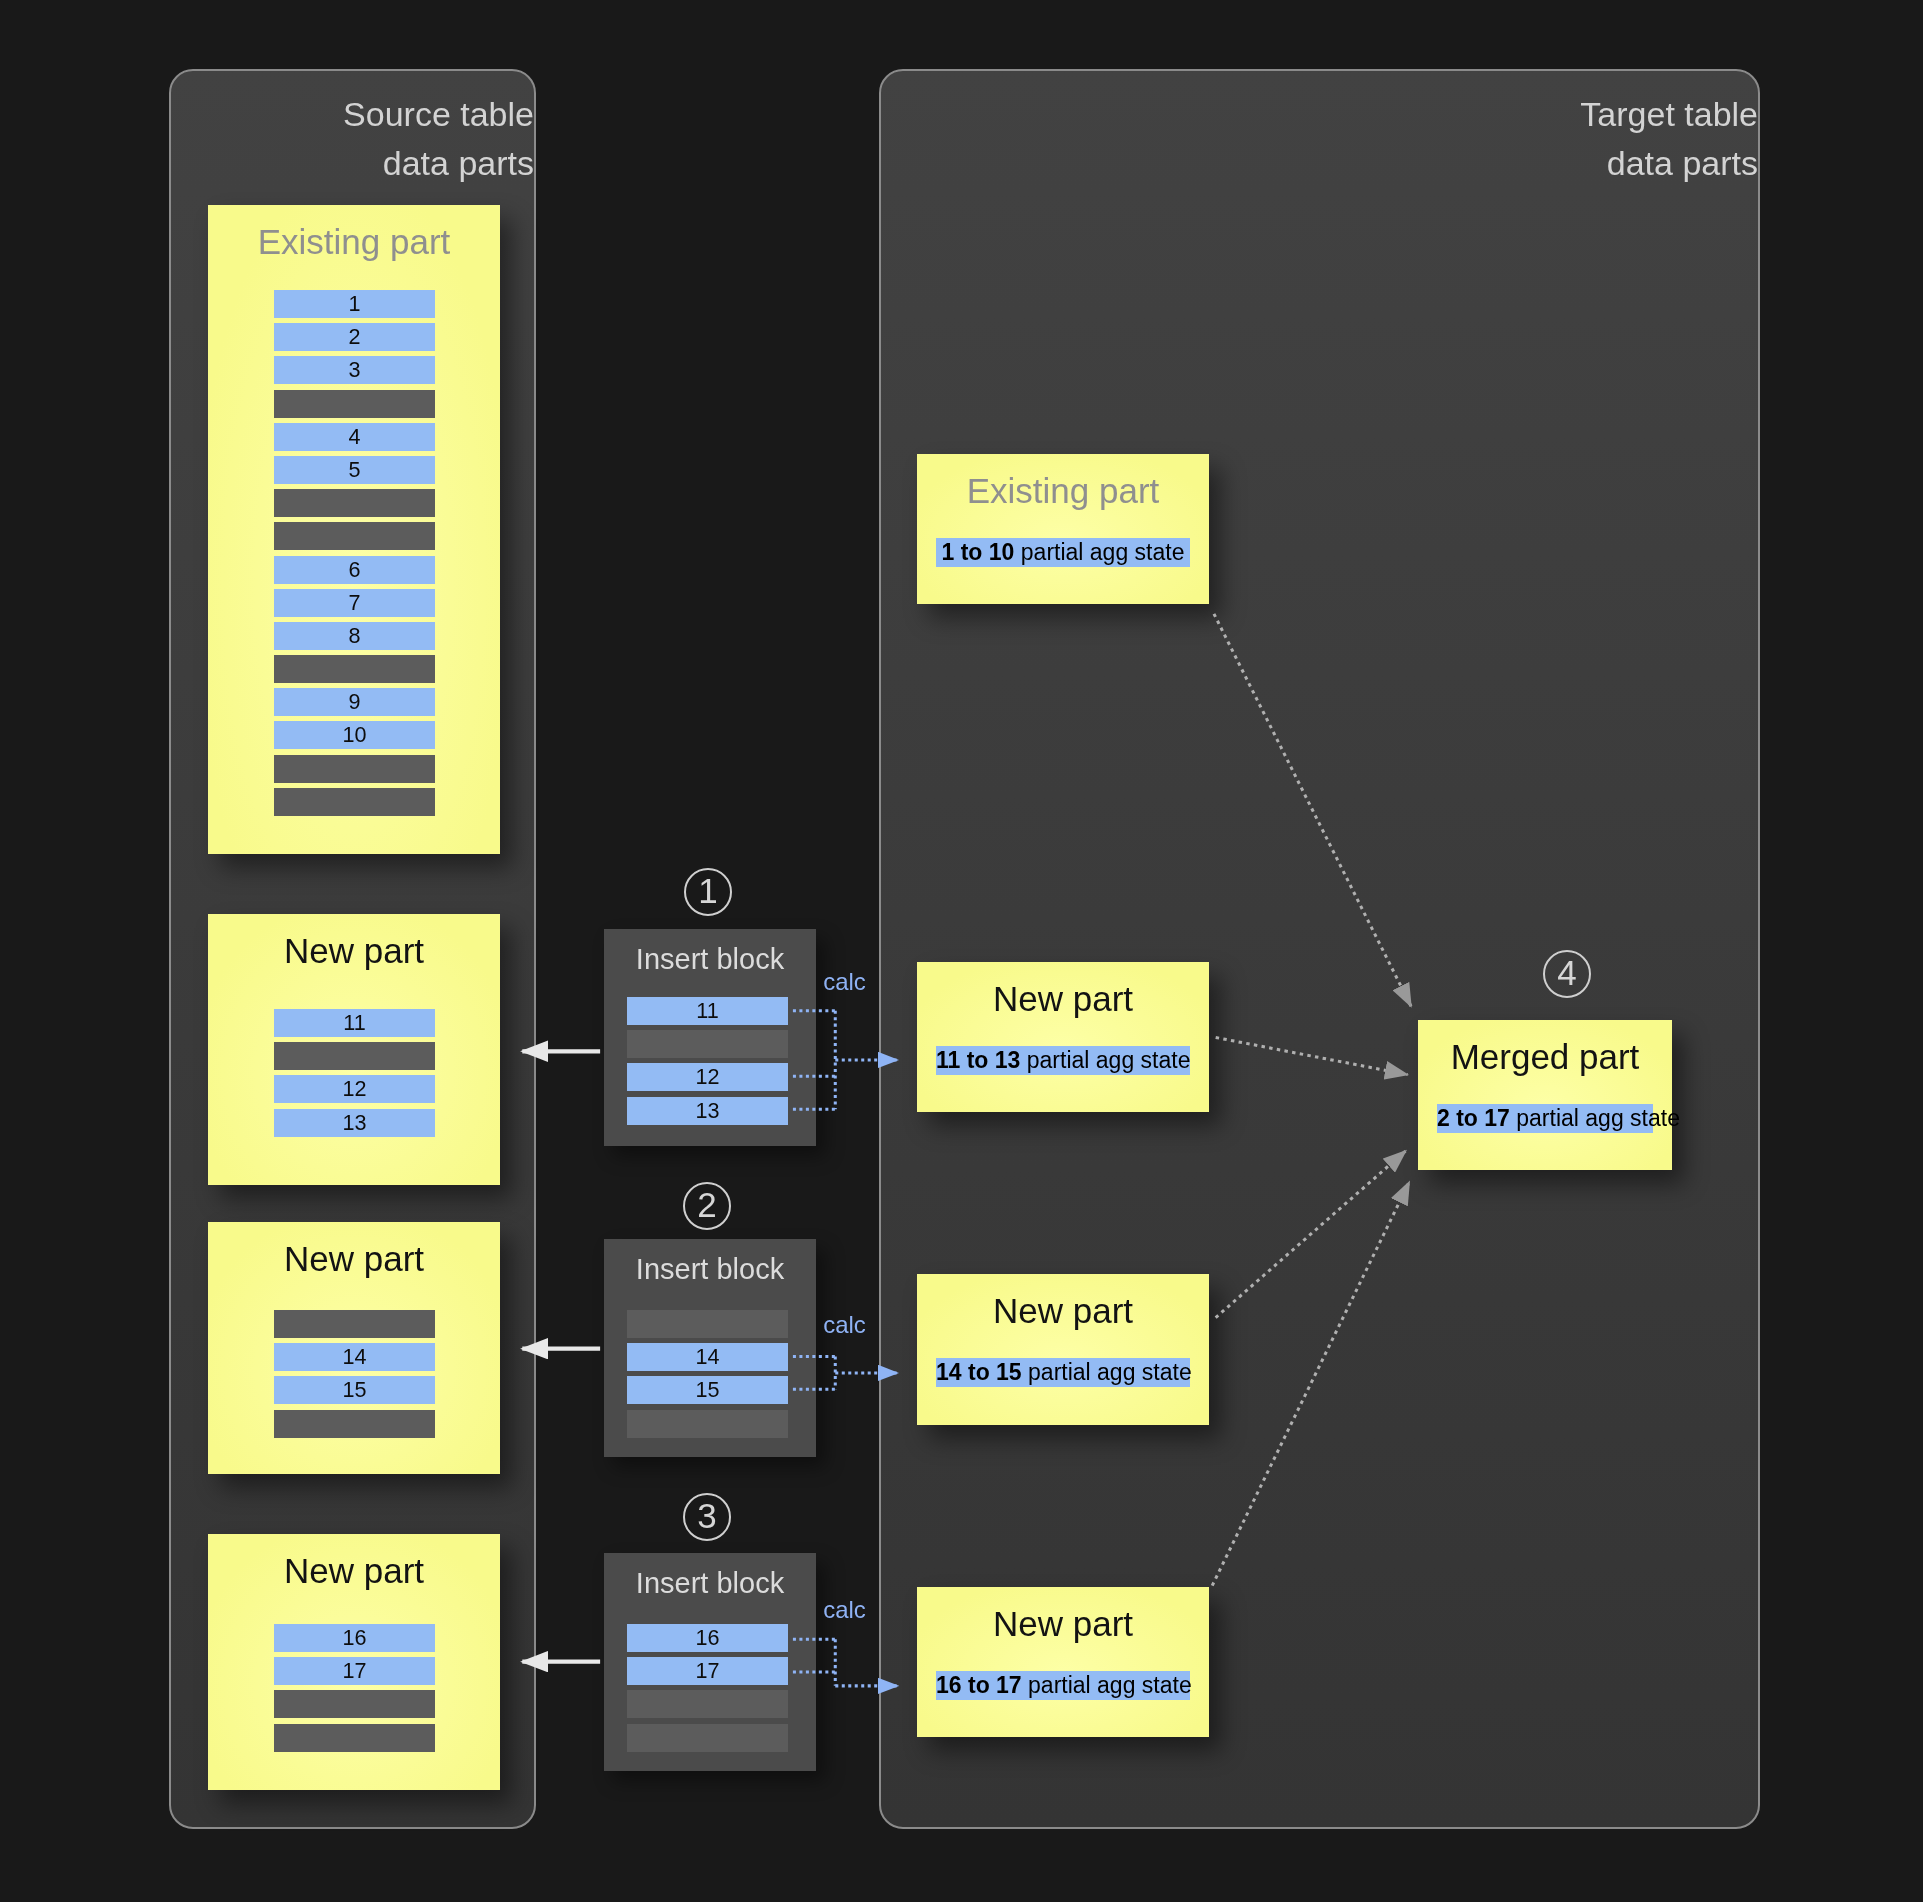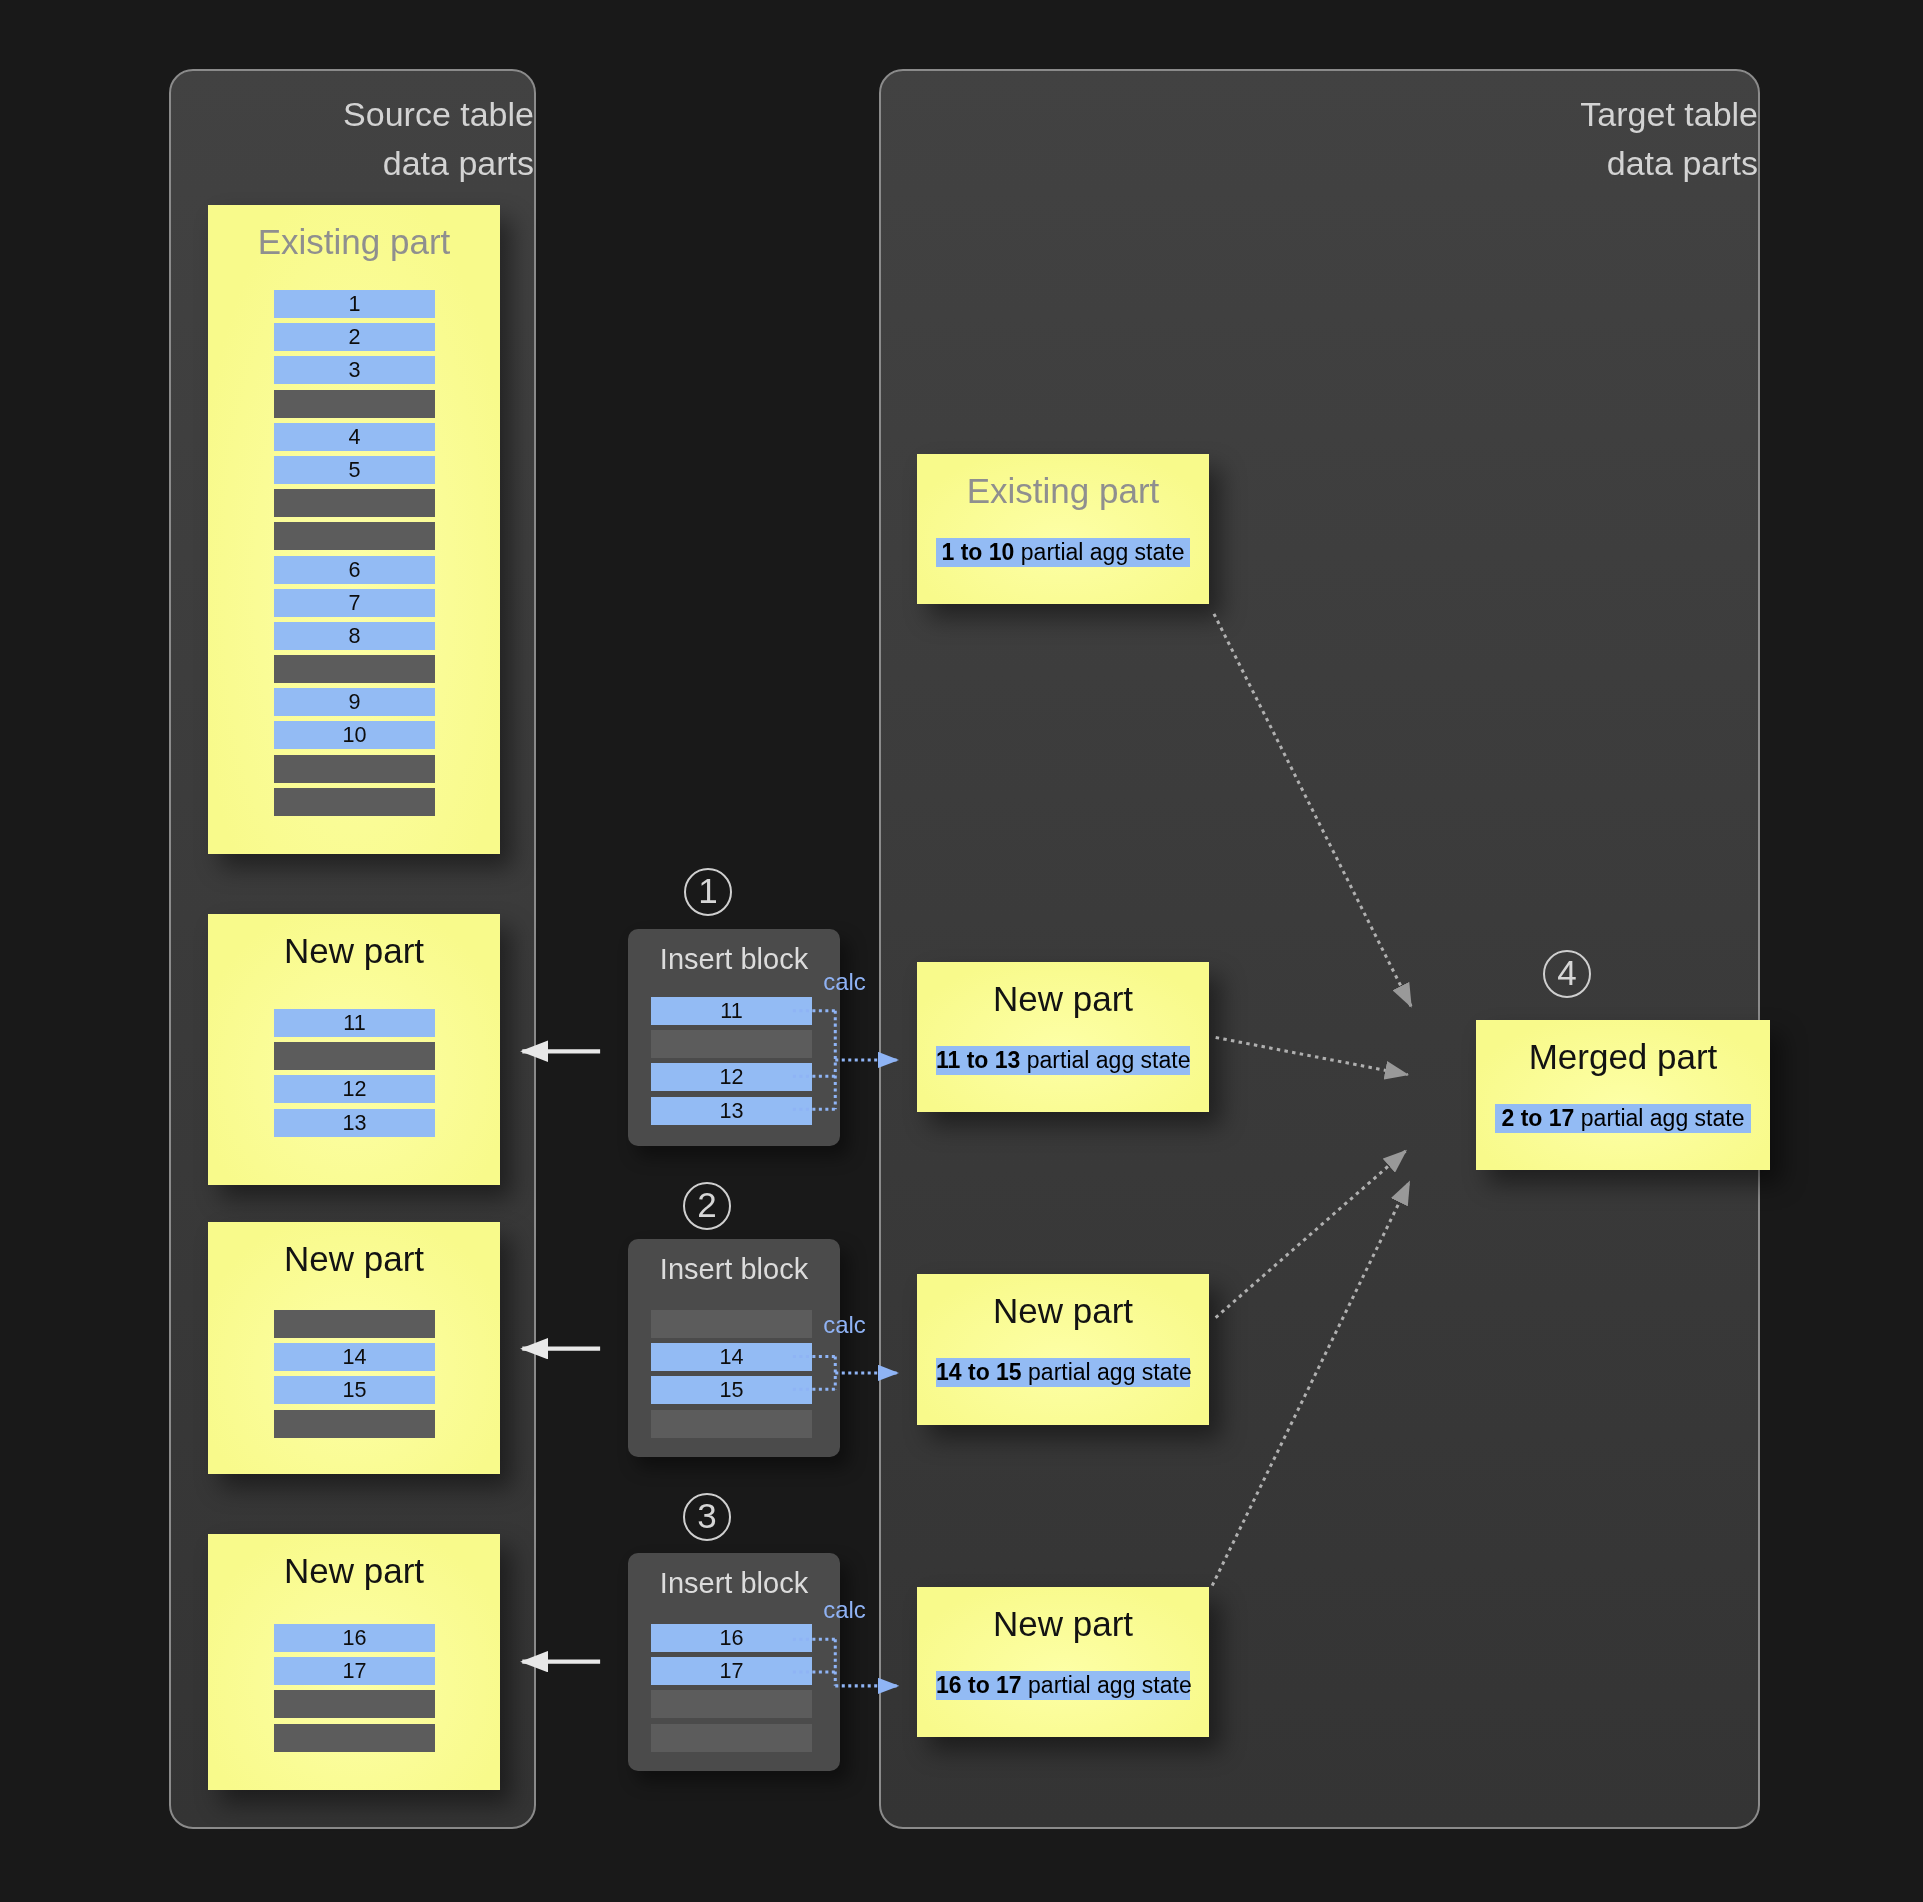--- a/index.html
+++ b/index.html
@@ -33,23 +33,22 @@
        text-align:center;color:#0d0d0d;}
   .row.blue{background:#93bbf4;}
   .row.gray{background:#5c5c5c;}
   .agg{
     position:absolute;left:19px;right:19px;top:84px;height:28.5px;
     background:#93bbf4;font-size:23px;line-height:29px;text-align:center;
     color:#000000;white-space:nowrap;
   }
   .agg .rng{font-weight:700;}
   .insert{
-    position:absolute;left:628px;width:212px;background:#4b4b4b;
+    position:absolute;left:604px;width:212px;background:#4b4b4b;
     box-shadow:8.6px 10.4px 17.3px rgba(0,0,0,.4);
-    border-radius:10px;
   }
   .insert-title{
     position:absolute;top:14px;left:0;right:0;text-align:center;
     font-size:29px;color:#dcdcdc;white-space:nowrap;
   }
   .step{
     position:absolute;width:48px;height:48px;box-sizing:border-box;
     border:2.6px solid #cfcfcf;border-radius:50%;
     color:#d6d6d6;font-size:35px;line-height:42px;text-align:center;
   }
@@ -192,21 +191,21 @@
 
   <div class="part" style="left:917px;top:1587px;width:292px;height:150px;">
     <div class="part-title">New part</div>
     <div class="agg">
       <span class="rng">16 to 17</span>
       <span>partial agg state</span>
     </div>
   </div>
 
   <div class="step" style="left:1543px;top:950px;">4</div>
-  <div class="part" style="left:1476px;top:1020px;width:294px;height:150px;">
+  <div class="part" style="left:1418px;top:1020px;width:254px;height:150px;">
     <div class="part-title">Merged part</div>
     <div class="agg">
       <span class="rng">2 to 17</span>
       <span>partial agg state</span>
     </div>
   </div>
 
   <svg class="overlay" width="1923" height="1902" viewBox="0 0 2224 2200">
     <defs>
       <marker id="mw" markerWidth="6.5" markerHeight="5" refX="6" refY="2.5" orient="auto" markerUnits="strokeWidth">

